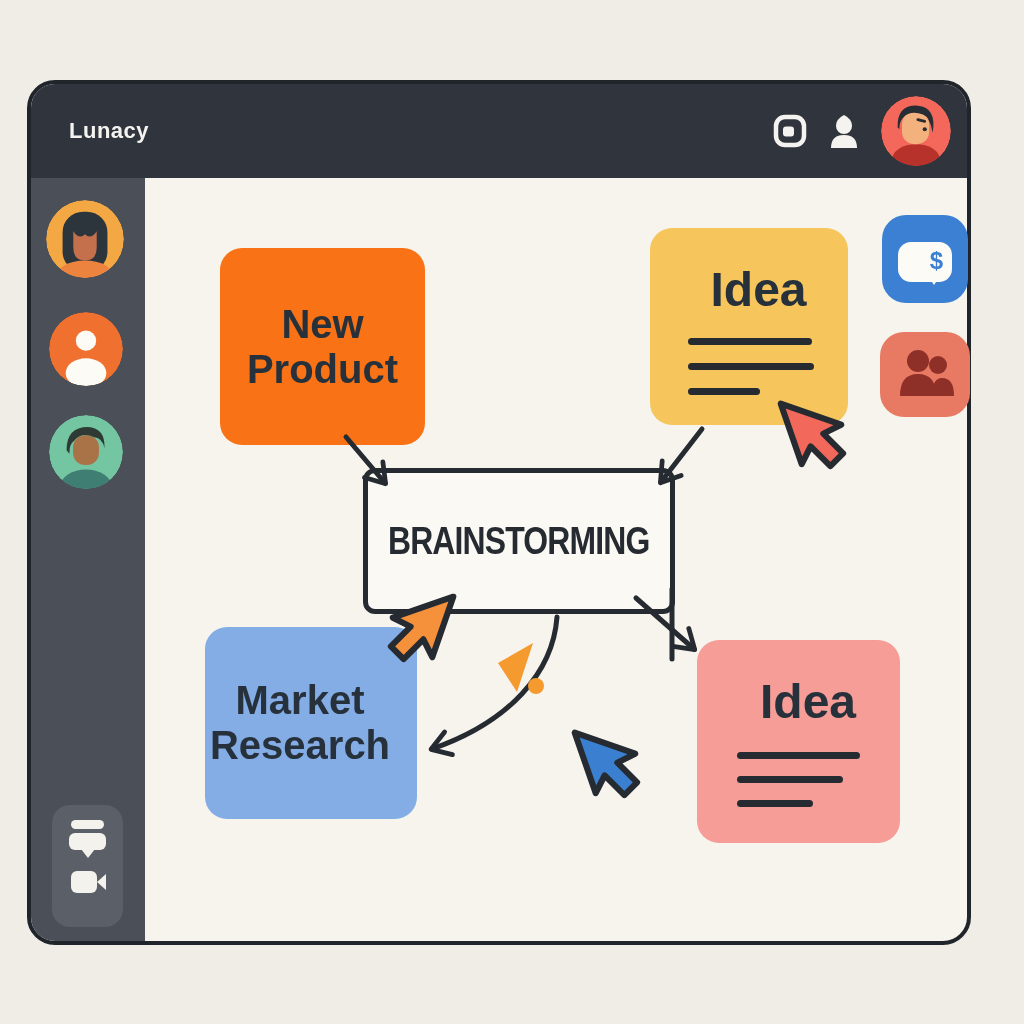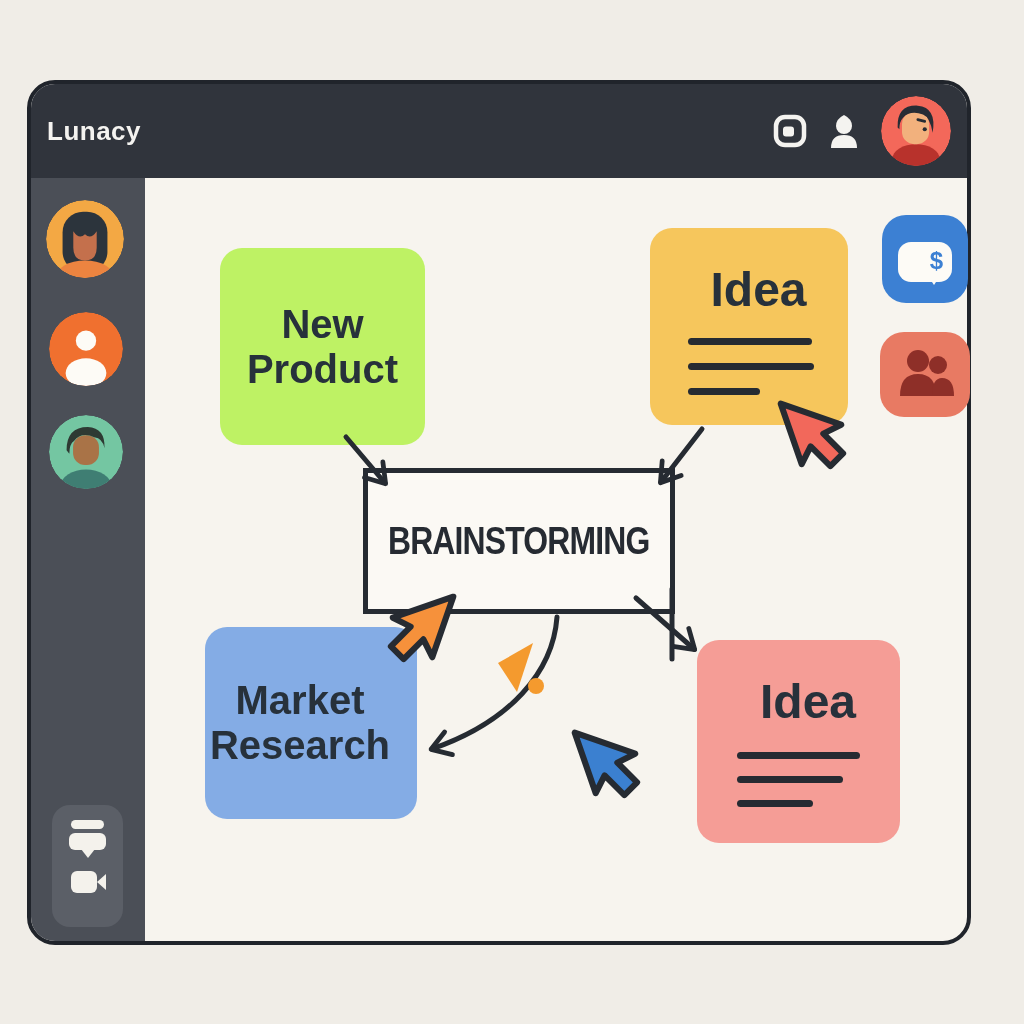--- a/index.html
+++ b/index.html
@@ -2,46 +2,46 @@
 <html><head>
 <meta charset="utf-8">
 <style>
   html,body{margin:0;padding:0;}
   body{width:1024px;height:1024px;background:#f0ede7;font-family:"Liberation Sans","DejaVu Sans",sans-serif;overflow:hidden;}
   .stage{position:relative;width:1024px;height:1024px;}
   
   .window{position:absolute;left:27px;top:80px;width:944px;height:865px;box-sizing:border-box;
           border:4px solid #20242b;border-radius:28px;background:#f7f4ee;overflow:hidden;}
   .topbar{position:absolute;left:0;top:0;width:100%;height:94px;background:#30343c;display:flex;align-items:center;}
-  .app-title{color:#f4f3f0;font-size:26px;font-weight:bold;letter-spacing:.5px;padding-left:16px;}
+  .app-title{color:#f4f3f0;font-size:22px;font-weight:bold;letter-spacing:.5px;padding-left:38px;}
   .topbar-right{position:absolute;right:16px;top:0;height:94px;display:flex;align-items:center;gap:20px;}
   .tb-avatar{width:70px;height:70px;border-radius:50%;overflow:hidden;}
   .sidebar{position:absolute;left:0;top:94px;width:114px;bottom:0;background:#4b4f57;}
   .sb-avatar{position:absolute;border-radius:50%;overflow:hidden;}
   .sb-avatar.a1{left:15px;top:22px;width:78px;height:78px;}
   .sb-avatar.a2{left:18px;top:134px;width:74px;height:74px;}
   .sb-avatar.a3{left:18px;top:237px;width:74px;height:74px;}
   .dock{position:absolute;left:21px;top:627px;width:71px;height:122px;background:#5b5f67;border-radius:18px;}
   
   .board{position:absolute;inset:0;pointer-events:none;}
   .note{position:absolute;border-radius:22px;color:#27313b;pointer-events:auto;}
   .note-label{font-weight:bold;color:#27313b;text-align:center;line-height:1.12;}
-  .note.green{left:220px;top:248px;width:205px;height:197px;background:#bef264;display:flex;align-items:center;justify-content:center;}
+  .note.green{left:220px;top:248px;width:205px;height:197px;background:#f97316;display:flex;align-items:center;justify-content:center;}
   .note.green .note-label{font-size:40px;width:170px;}
   .note.blue{left:205px;top:627px;width:212px;height:192px;background:#84ace5;display:flex;align-items:center;}
   .note.blue .note-label{font-size:40px;width:190px;}
   .note.yellow{left:650px;top:228px;width:198px;height:197px;background:#f6c65c;}
   .note.red{left:697px;top:640px;width:203px;height:203px;background:#f59d96;}
   .idea-title{position:absolute;left:0;right:0;top:34px;text-align:center;font-size:48px;font-weight:bold;color:#27313b;margin-left:19px;}
   .note-lines{position:absolute;display:flex;flex-direction:column;}
   .note.yellow .note-lines{left:38px;top:110px;gap:18px;}
   .note.red .note-lines{left:40px;top:112px;gap:17px;}
   .note-line{height:7px;background:#262b32;border-radius:4px;}
   .central{position:absolute;left:363px;top:468px;width:312px;height:146px;box-sizing:border-box;
-           background:#fbf9f4;border:5px solid #262b32;border-radius:0;
+           background:#fbf9f4;border:5px solid #262b32;border-radius:12px;
            display:flex;align-items:center;justify-content:center;pointer-events:auto;}
   .central-label{font-size:38px;font-weight:bold;color:#262b32;letter-spacing:-1px;transform:scaleX(.84);white-space:nowrap;}
   .widget{position:absolute;border-radius:24px;pointer-events:auto;}
   .widget.w-blue{left:882px;top:215px;width:86px;height:88px;background:#3c80d3;}
   .bubble{position:absolute;left:16px;top:27px;width:54px;height:40px;background:#fdfbf6;border-radius:13px;}
   .bubble:after{content:"";position:absolute;left:28px;bottom:-11px;border:8px solid transparent;border-top:12px solid #fdfbf6;}
   .bubble .dollar{position:absolute;right:9px;top:5px;font-size:24px;font-weight:bold;color:#3c80d3;}
   .widget.w-red{left:880px;top:332px;width:90px;height:85px;background:#e87a63;}
   svg{display:block;}
   .overlay{position:absolute;inset:0;pointer-events:none;}

